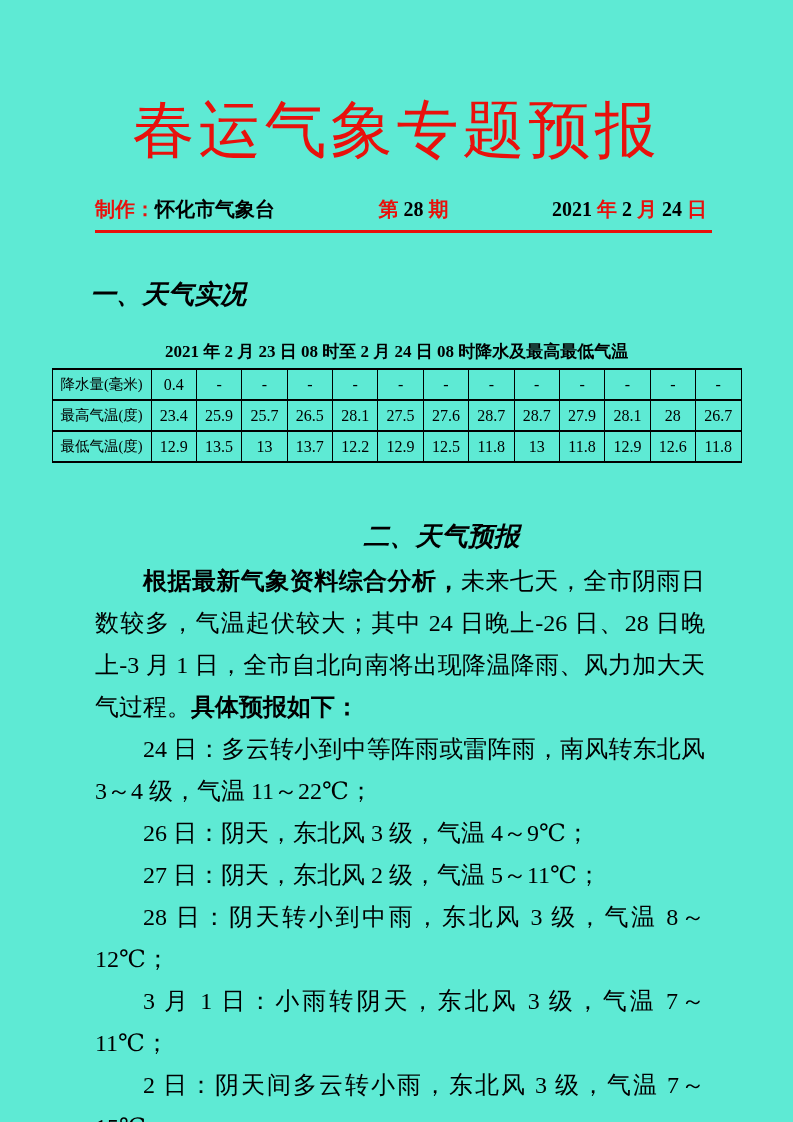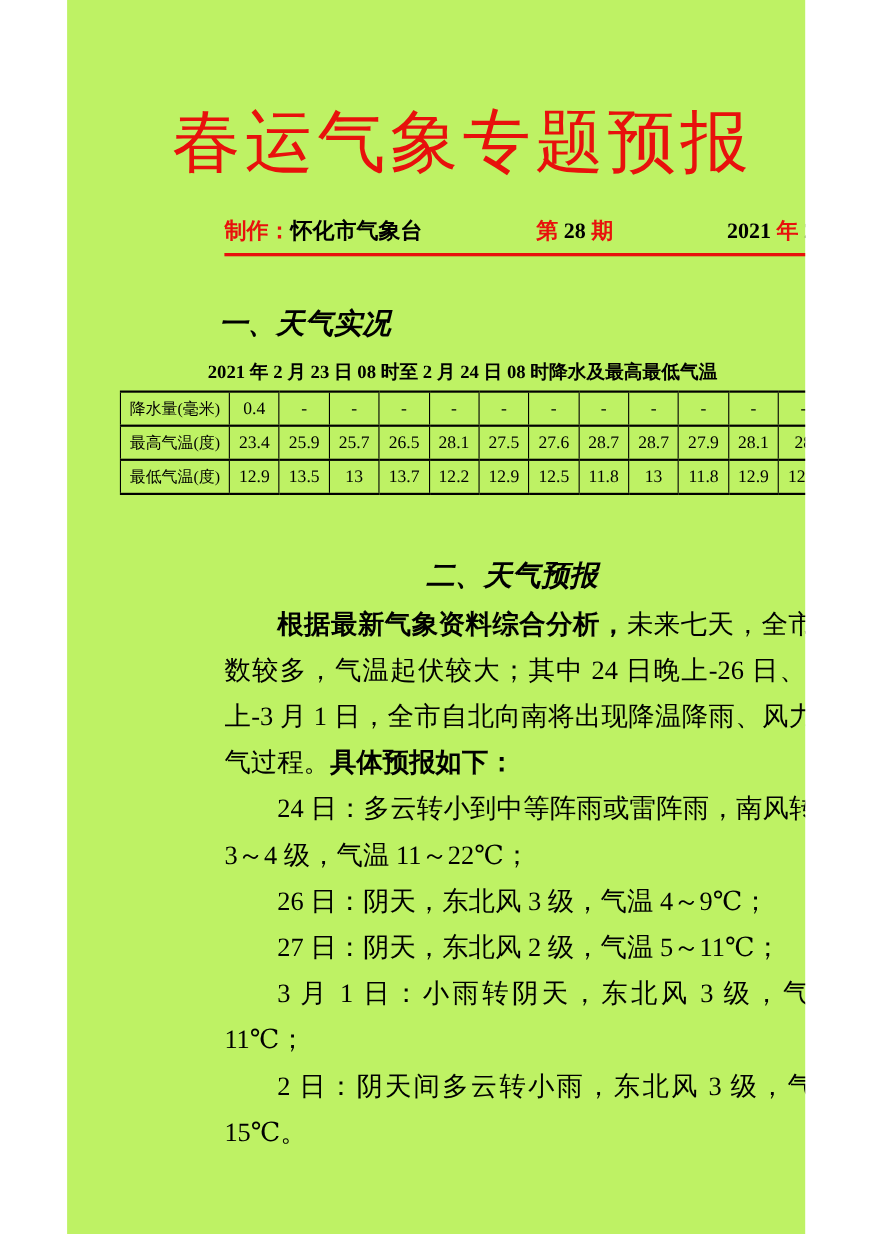--- a/index.html
+++ b/index.html
@@ -1,26 +1,25 @@
 <!DOCTYPE html>
 <html><head>
 <meta charset="utf-8">
 <style>
   * { margin: 0; padding: 0; box-sizing: border-box; }
   html, body { background: #ffffff; }
   .page {
     position: relative;
-    width: 671px;
+    width: 793px;
     height: 1122px;
     margin: 0 auto;
-    background: #bef264;
+    background: #5eead4;
     font-family: "Liberation Serif", "DejaVu Serif", serif;
     color: #000000;
     overflow: hidden;
-    padding-left: 48px;
   }
   .doc-title {
     padding-top: 96px;
     text-align: center;
     font-size: 62px;
     line-height: 1.1;
     letter-spacing: 4px;
     color: #e8110c;
     font-weight: 400;
     white-space: nowrap;
@@ -43,21 +42,21 @@
     background: #e8110c;
     margin: 7px 0 0 95px;
   }
   .section-heading {
     margin: 44px 0 0 90px;
     font-size: 26px;
     font-weight: 700;
     font-style: italic;
   }
   .table-caption {
-    margin-top: 15px;
+    margin-top: 28px;
     text-align: center;
     font-size: 17px;
     font-weight: 700;
   }
   table.weather-table {
     border-collapse: collapse;
     table-layout: fixed;
     width: 690px;
     margin: 5px auto 0 auto;
   }
@@ -177,17 +176,18 @@
   </tbody>
     </table>
 
   <div class="section-heading" style="margin-top: 56px; text-align: center;">二、天气预报</div>
 
   <div class="body-text">
     <p><span class="b">根据最新气象资料综合分析，</span><span>未来七天，全市阴雨日数较多，气温起伏较大；其中 24 日晚上-26 日、28 日晚上-3 月 1 日，全市自北向南将出现降温降雨、风力加大天气过程。</span><span class="b">具体预报如下：</span></p>
     <p>24 日：多云转小到中等阵雨或雷阵雨，南风转东北风 3～4 级，气温 11～22℃；</p>
     <p>26 日：阴天，东北风 3 级，气温 4～9℃；</p>
     <p>27 日：阴天，东北风 2 级，气温 5～11℃；</p>
+    <p>28 日：阴天转小到中雨，东北风 3 级，气温 8～12℃；</p>
     <p>3 月 1 日：小雨转阴天，东北风 3 级，气温 7～11℃；</p>
     <p>2 日：阴天间多云转小雨，东北风 3 级，气温 7～15℃。</p>
   </div>
 
 </div>
 
 </body></html>

